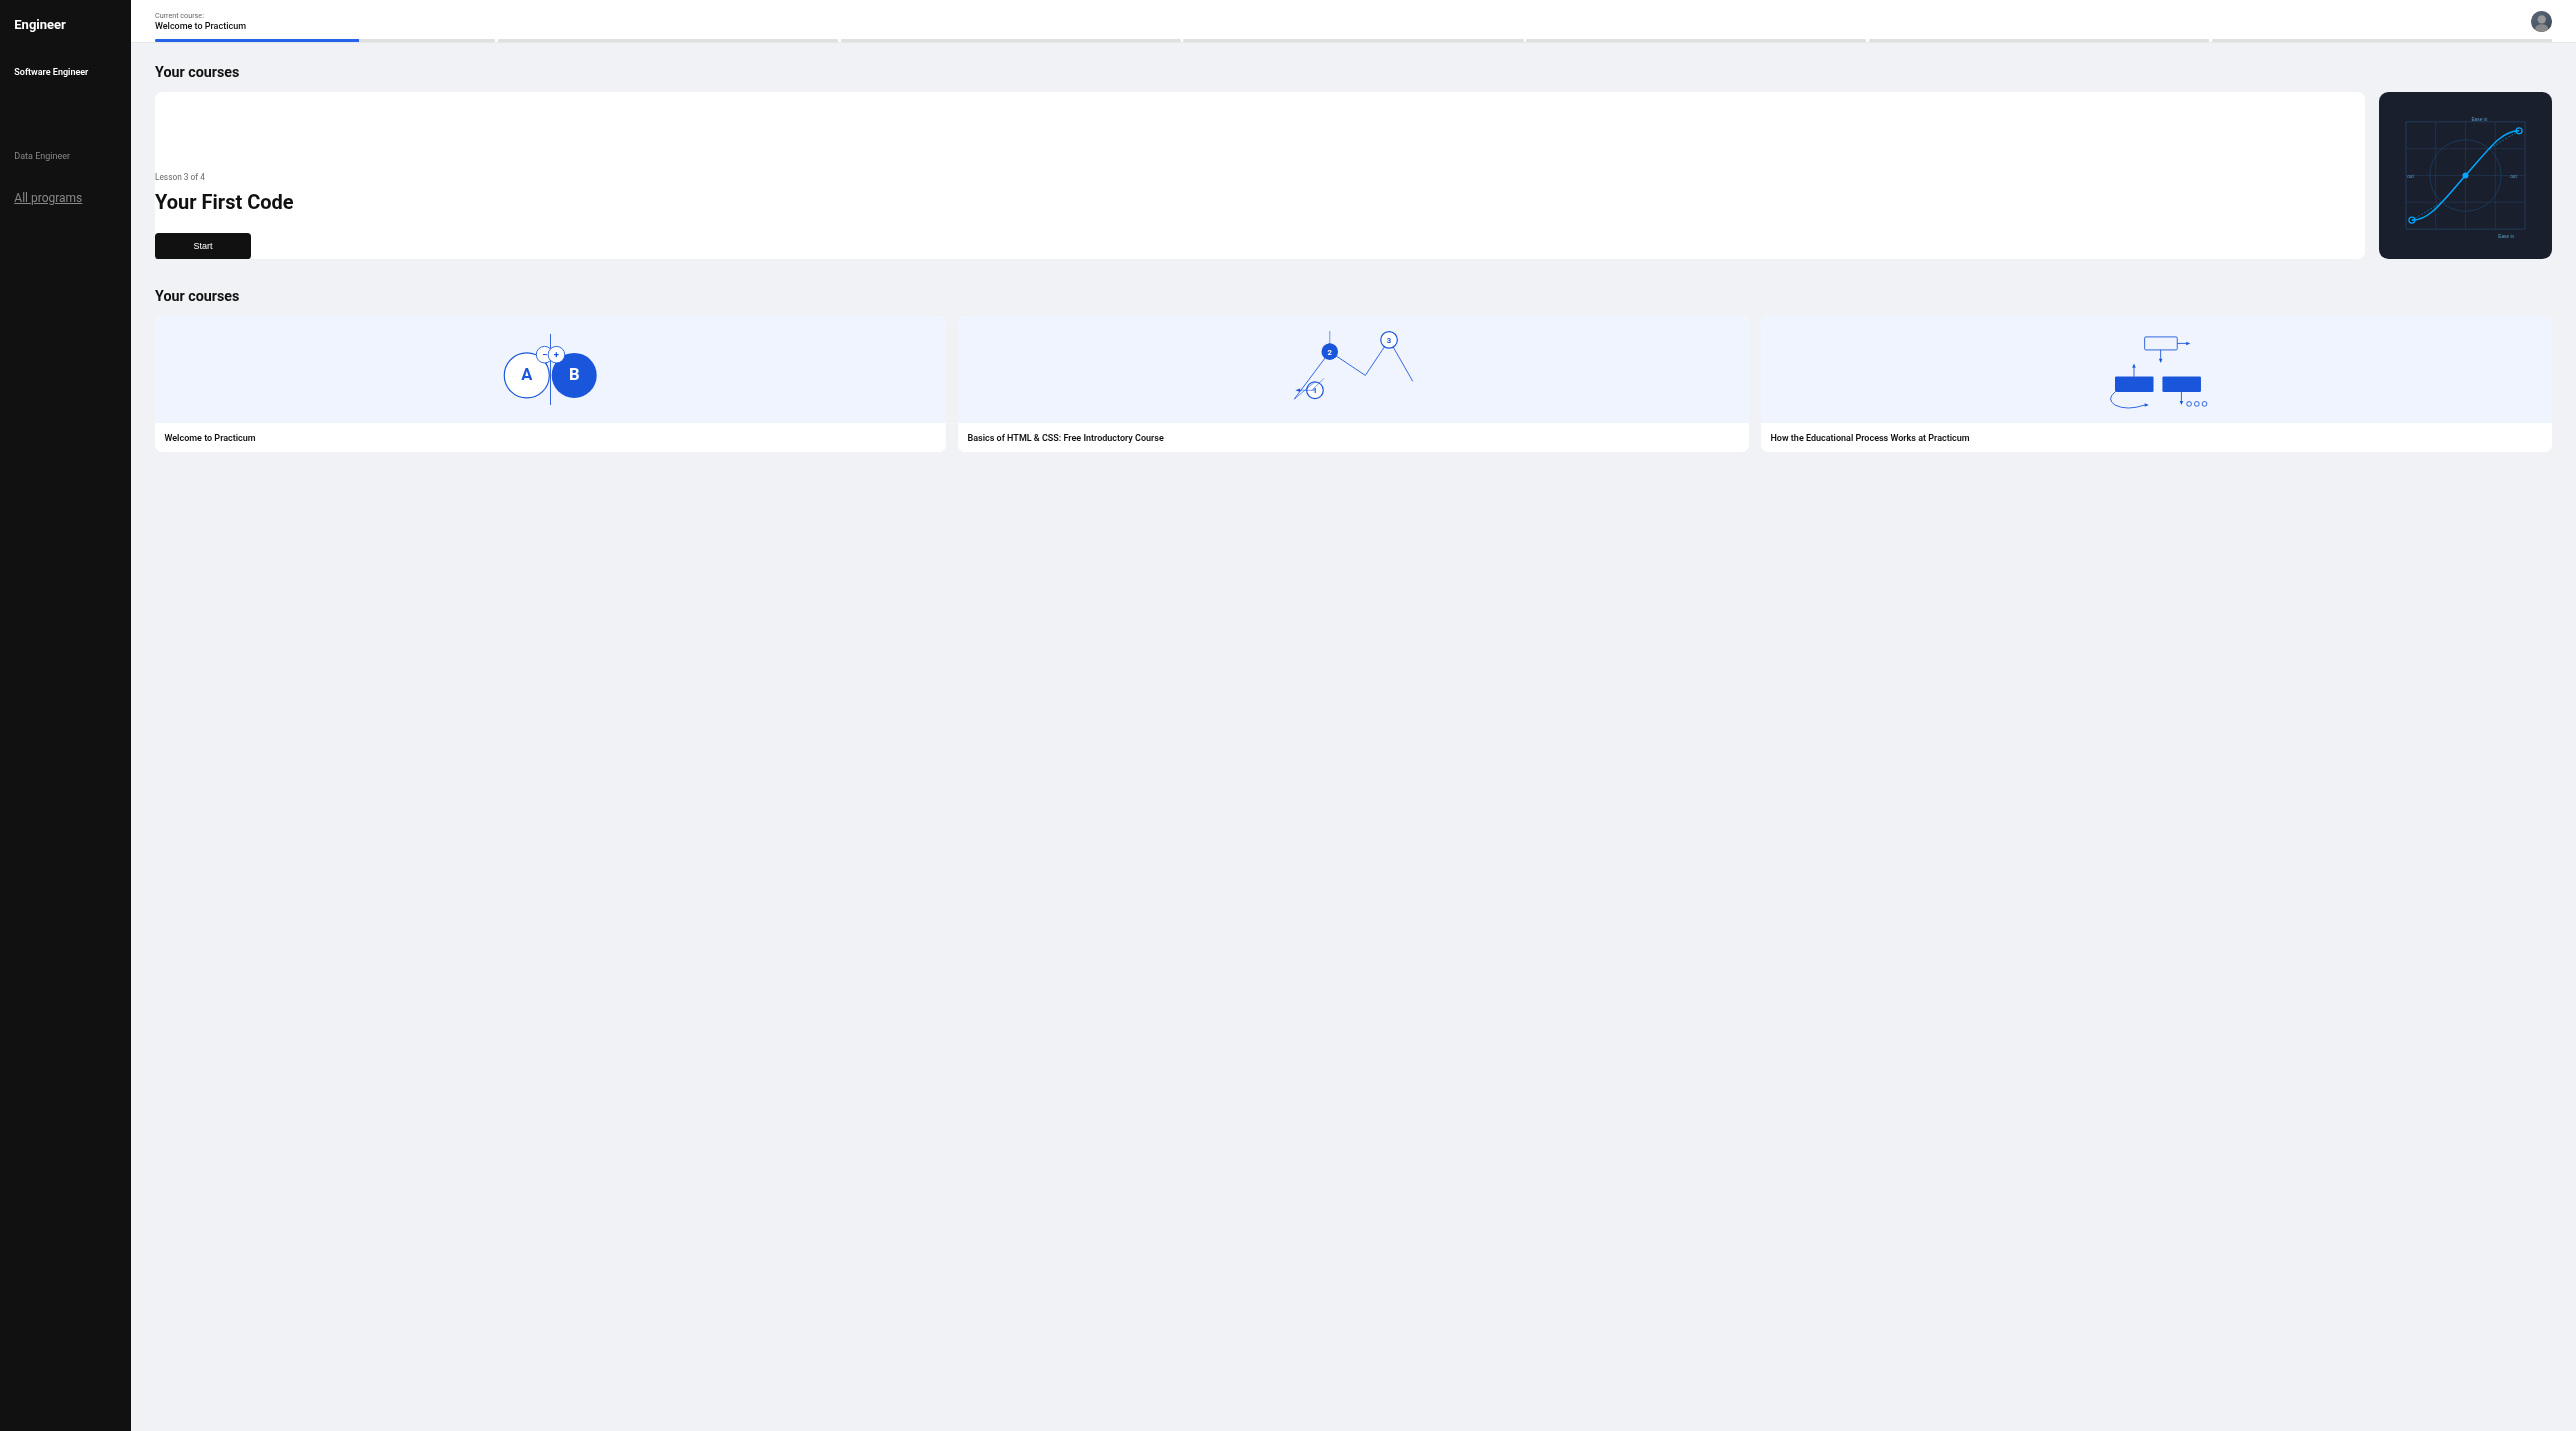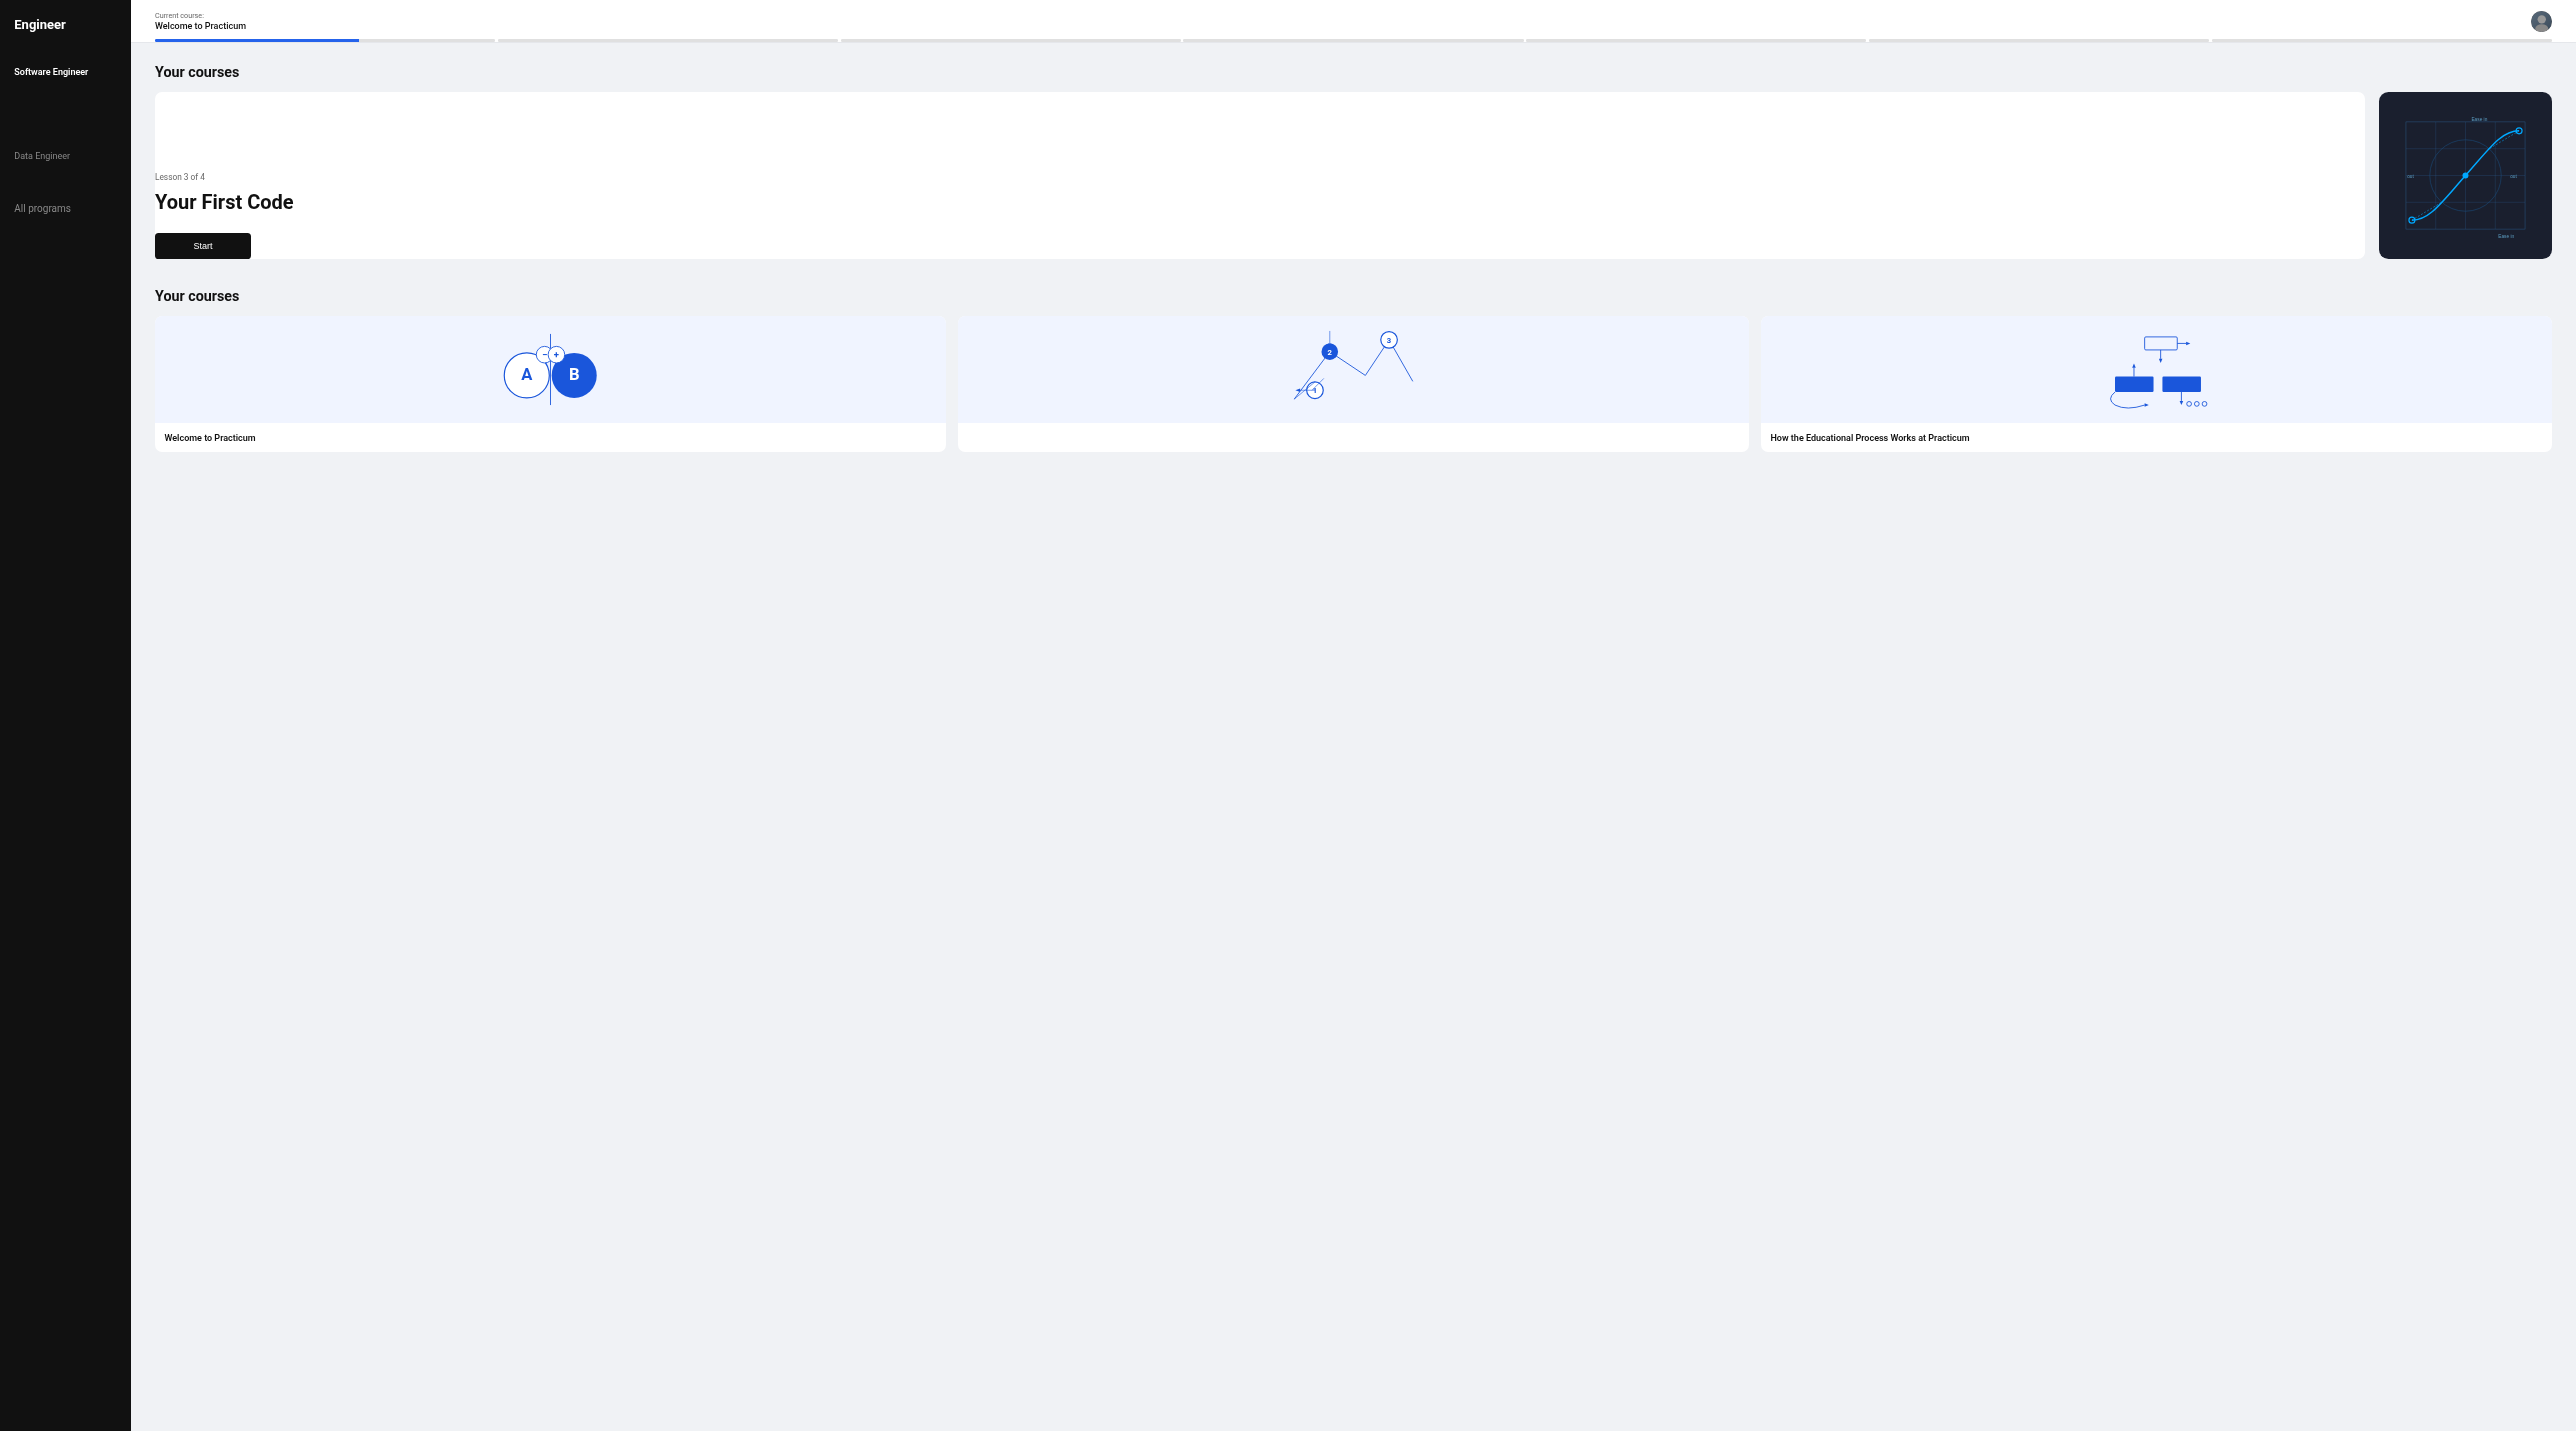--- a/index.html
+++ b/index.html
@@ -43,24 +43,25 @@
       font-weight: 600;
     }
     .sidebar-item.inactive {
       color: #888;
       margin-top: 24px;
     }
     .sidebar-divider {
       height: 14.3px;
     }
     .sidebar-item-all {
-      margin-top: 24px;
+      margin-top: 12px;
       color: #888;
-      font-size: 10px;
+      font-size: 12px;
       cursor: pointer;
+      text-decoration: underline;
     }
 
     
     .main {
       flex: 1;
       overflow-y: auto;
       background: #f0f2f5;
       padding: 0;
     }
 
@@ -347,20 +348,23 @@
             <line x1="20" y1="120" x2="55" y2="91" stroke="#1a56db" stroke-width="1"></line>
             <line x1="70" y1="85" x2="50" y2="105" stroke="#1a56db" stroke-width="1"></line>
 
             <line x1="55" y1="105" x2="30" y2="105" stroke="#1a56db" stroke-width="1"></line>
             <polygon points="30,102 22,105 30,108" fill="#1a56db"></polygon>
 
             <line x1="80" y1="5" x2="80" y2="26" stroke="#1a56db" stroke-width="1"></line>
             <polygon points="77,26 80,34 83,26" fill="#1a56db"></polygon>
           </svg>
         </div>
+        <div class="course-info">
+          <div class="course-title">Basics of HTML &amp; CSS: Free Introductory Course</div>
+        </div>
       </div>
 
       <div class="course-card">
         <div class="course-illustration">
           <svg width="119" height="83" viewBox="0 0 200 140">
 
             <rect x="80" y="15" width="55" height="22" fill="none" stroke="#1a56db" stroke-width="1.5" rx="2"></rect>
             <line x1="135" y1="26" x2="150" y2="26" stroke="#1a56db" stroke-width="1.5"></line>
             <polygon points="150,23 157,26 150,29" fill="#1a56db"></polygon>
 

